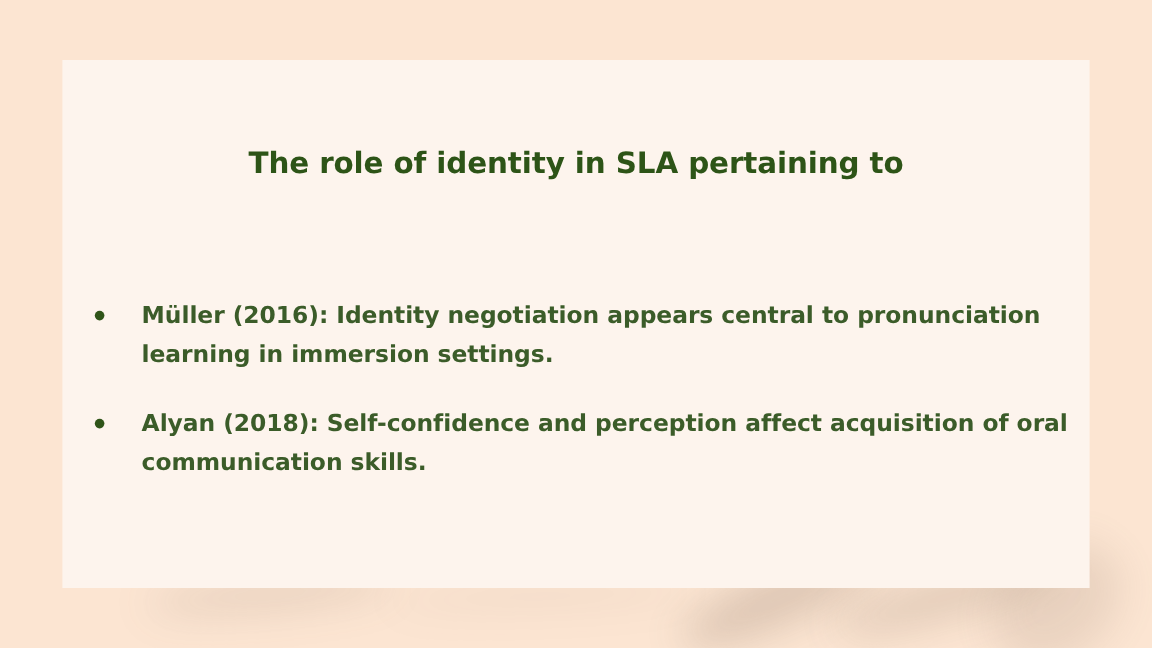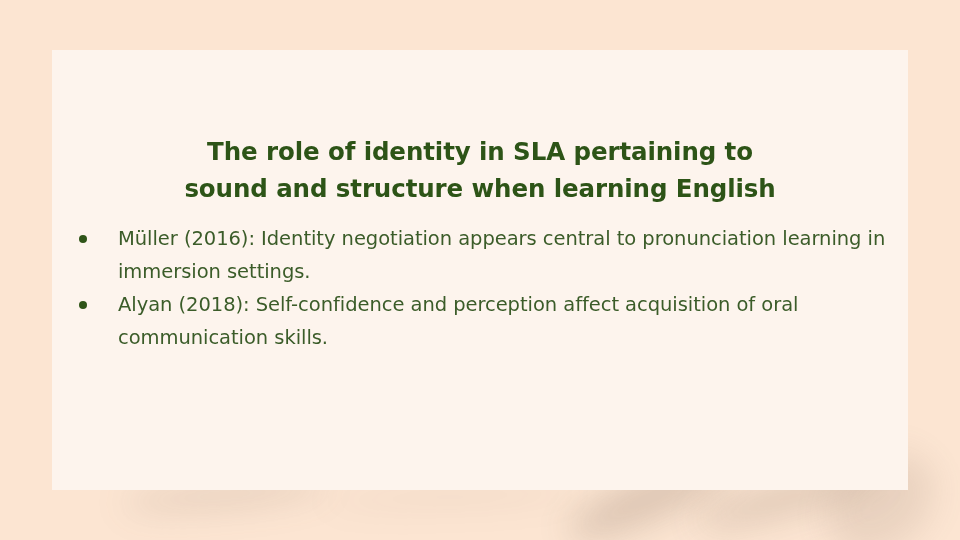--- a/index.html
+++ b/index.html
@@ -47,21 +47,21 @@
     left: 52px;
     top: 50px;
     width: 856px;
     height: 440px;
     background: #FDF4ED;
   }
 
   #slide-title {
     position: absolute;
     left: 0;
-    top: 16px;
+    top: 0;
     width: 856px;
     padding-top: 51px;
     text-align: center;
     color: #2D5417;
     font-size: 24.5px;
     font-weight: bold;
     line-height: 37px;
     letter-spacing: -0.1px;
   }
   .title-line { display: block; }
@@ -74,23 +74,24 @@
     margin: 0;
     padding: 0;
     list-style: none;
   }
   .bullet-item {
     position: relative;
     padding-left: 66px;
     padding-right: 10px;
     color: #3B5C29;
     font-size: 19.5px;
-    font-weight: normal;
+    font-weight: bold;
     line-height: 33px;
     letter-spacing: -0.05px;
+    margin-top: 24px;
   }
   .bullet-marker {
     position: absolute;
     left: 27px;
     top: 13px;
     width: 8px;
     height: 8px;
     border-radius: 50%;
     background: #2F5418;
   }
@@ -106,21 +107,20 @@
     <div class="shadow-blob sb2"></div>
     <div class="shadow-blob sb3"></div>
     <div class="shadow-blob sb4"></div>
     <div class="shadow-blob sb5"></div>
   </div>
 
   <div id="slide-card">
 
     <h1 id="slide-title">
       <span class="title-line">The role of identity in SLA pertaining to</span>
-      <span class="title-line">sound and structure when learning English</span>
     </h1>
 
     <ul id="bullet-list">
       <li class="bullet-item">
         <span class="bullet-marker"></span>
         <span class="bullet-text">Müller (2016): Identity negotiation appears central to pronunciation learning in immersion settings.</span>
       </li>
       <li class="bullet-item">
         <span class="bullet-marker"></span>
         <span class="bullet-text">Alyan (2018): Self-confidence and perception affect acquisition of oral communication skills.</span>

